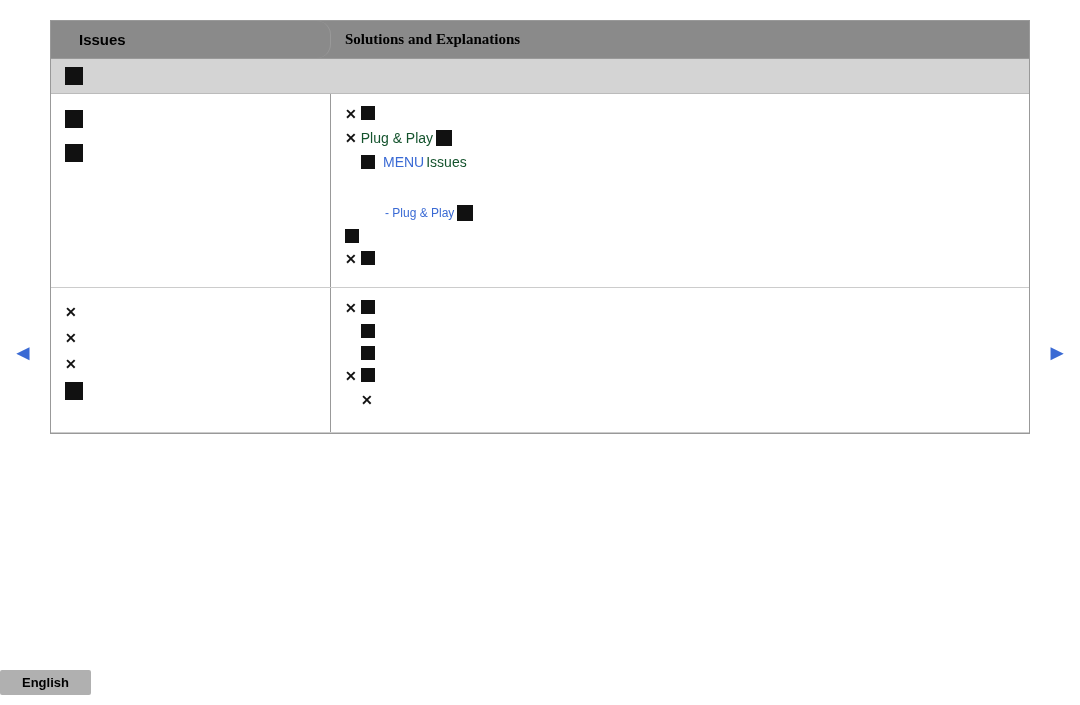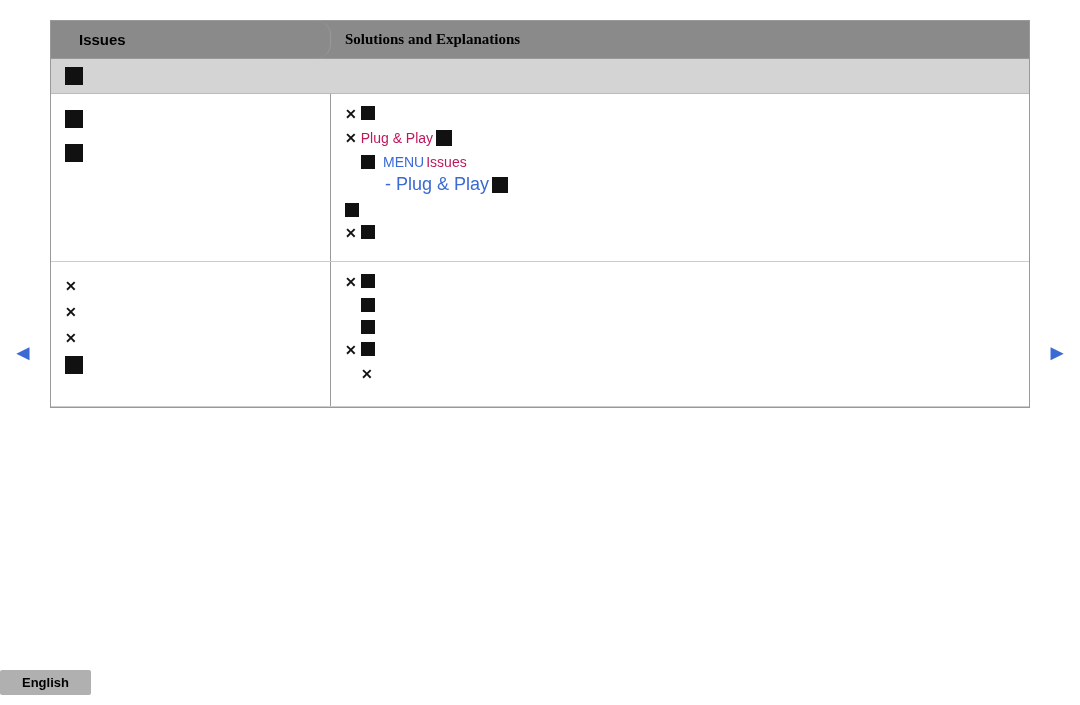--- a/index.html
+++ b/index.html
@@ -132,27 +132,27 @@
       color: #111;
     }
 
     .solution-line {
       display: flex;
       align-items: flex-start;
       margin-bottom: 8px;
     }
 
     .solution-text {
-      color: #be185d;
+      color: #14532d;
       font-size: 14px;
     }
 
     .solution-text-indent {
       color: #3a6ad4;
-      font-size: 18px;
+      font-size: 12px;
       margin-left: 24px;
     }
 
     .menu-text {
       color: #3a6ad4;
       font-size: 14px;
       margin-left: 8px;
     }
 
     .nav-arrow-left {
@@ -244,21 +244,21 @@
           <span class="x-char">✕</span>
           <span class="small-block"></span>
         </div>
 
         <div class="solution-line">
           <span class="x-char">✕</span>
           <span class="solution-text">Plug &amp; Play</span>
           <span class="sol-block-inline"></span>
         </div>
 
-        <div class="solution-line" style="flex-direction: column; margin-left: 16px;">
+        <div class="solution-line" style="flex-direction: column; margin-left: 16px; gap: 31px;">
           <div style="display:flex; align-items:center; margin-bottom:4px;">
             <span class="small-block"></span>
             <span class="menu-text">MENU</span>
             <span class="solution-text" style="margin-left:2px;">Issues</span>
           </div>
           <div style="display:flex; align-items:center;">
             <span class="solution-text-indent">- Plug &amp; Play</span>
             <span class="sol-block-inline"></span>
           </div>
         </div>

